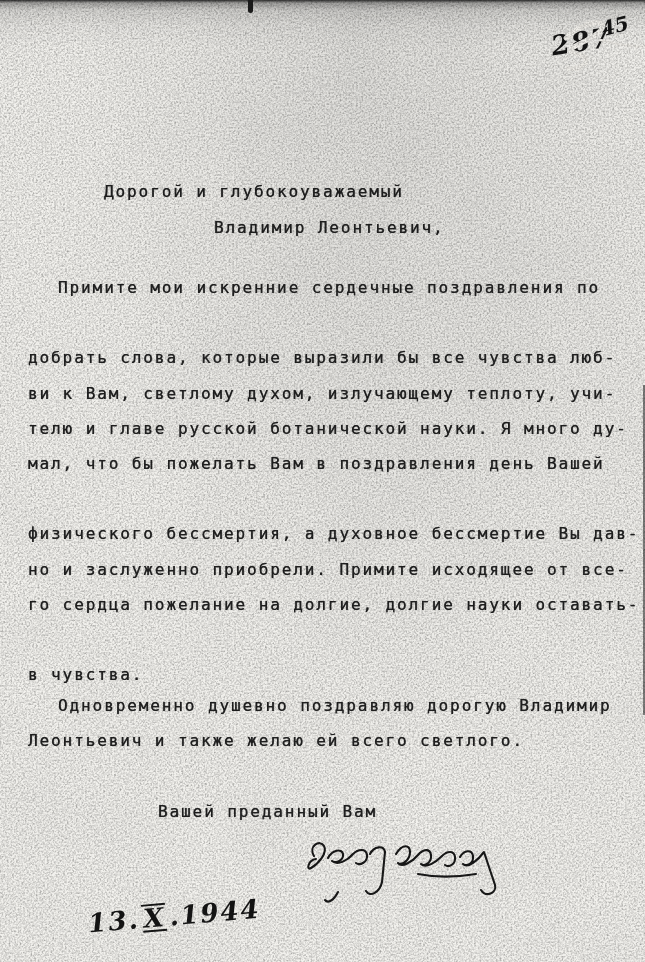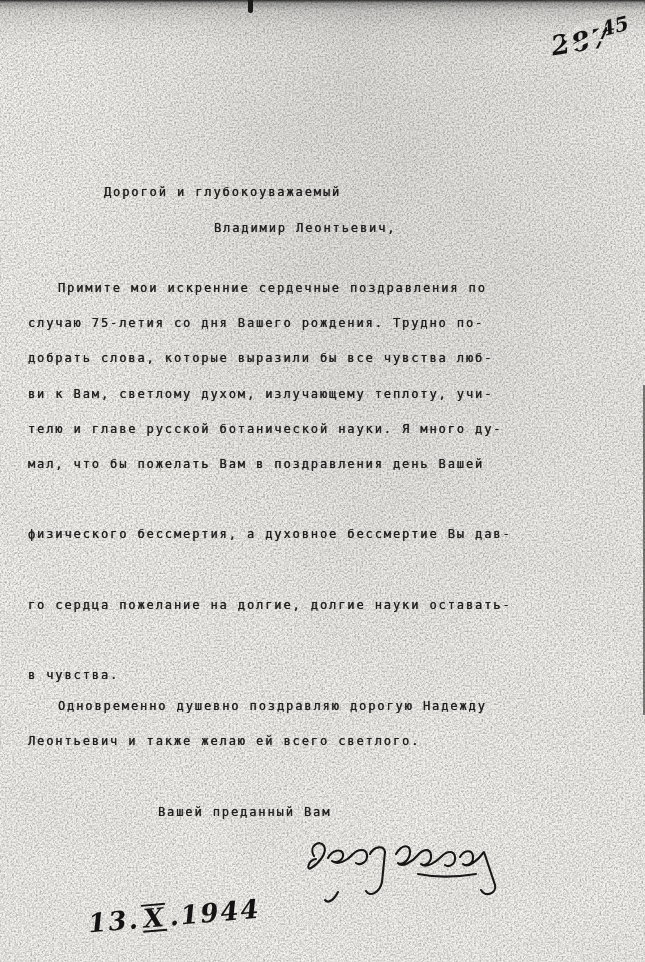--- a/index.html
+++ b/index.html
@@ -31,21 +31,21 @@
     position:absolute;inset:0;pointer-events:none;
     background:radial-gradient(ellipse at 55% 6%, rgba(110,110,110,0.12), rgba(110,110,110,0) 55%),
                radial-gradient(ellipse at 90% 30%, rgba(120,120,120,0.05), rgba(120,120,120,0) 50%);
   }
   .grain{position:absolute;inset:0;pointer-events:none;}
   
   .tline{
     position:absolute;
     white-space:pre;
     font-family:"DejaVu Sans Mono", monospace;
-    font-size:12px;line-height:20px;
+    font-size:16px;line-height:20px;
     letter-spacing:1.9px;
     color:#1f1f1f;
     text-shadow:0 0 0.7px rgba(25,25,25,0.75), 0.4px 0.4px 0 rgba(25,25,25,0.28);
   }
   
   .hand{
     position:absolute;
     font-family:"DejaVu Serif", serif;
     font-style:italic;font-weight:bold;
     color:#141414;
@@ -75,30 +75,30 @@
   <div class="hand archive-num2">45</div>
   <svg class="scratch" width="115" height="80" viewBox="0 0 115 80">
     <path d="M28,30 C46,12 74,10 62,23 C50,36 20,40 40,46 C58,51 42,64 30,60" fill="none" stroke="#f0eee9" stroke-width="5" stroke-linecap="round"></path>
     <path d="M62,32 C80,36 96,40 110,38" fill="none" stroke="#eceae5" stroke-width="2.5" stroke-linecap="round"></path>
   </svg>
 
   <div class="tline" style="left:104px;top:182px">Дорогой и глубокоуважаемый</div>
   <div class="tline" style="left:214px;top:218px">Владимир Леонтьевич,</div>
 
   <div class="tline" style="left:58px;top:278px">Примите мои искренние сердечные поздравления по</div>
-  <div class="tline" style="left:28px;top:313px">случаю 75-летия со дня Вашего рождения. Трудно по-</div>
   <div class="tline" style="left:28px;top:348px">добрать слова, которые выразили бы все чувства люб-</div>
   <div class="tline" style="left:28px;top:384px">ви к Вам, светлому духом, излучающему теплоту, учи-</div>
   <div class="tline" style="left:28px;top:419px">телю и главе русской ботанической науки. Я много ду-</div>
   <div class="tline" style="left:28px;top:454px">мал, что бы пожелать Вам в поздравления день Вашей</div>
   <div class="tline" style="left:28px;top:524px">физического бессмертия, а духовное бессмертие Вы дав-</div>
+  <div class="tline" style="left:28px;top:560px">но и заслуженно приобрели. Примите исходящее от все-</div>
   <div class="tline" style="left:28px;top:595px">го сердца пожелание на долгие, долгие науки оставать-</div>
   <div class="tline" style="left:28px;top:665px">в чувства.</div>
 
-  <div class="tline" style="left:58px;top:696px">Одновременно душевно поздравляю дорогую Надежду</div>
+  <div class="tline" style="left:58px;top:696px">Одновременно душевно поздравляю дорогую Владимир</div>
   <div class="tline" style="left:28px;top:731px">Леонтьевич и также желаю ей всего светлого.</div>
 
   <div class="tline" style="left:158px;top:802px">Вашей преданный Вам</div>
 
   <svg class="sig" width="210" height="78" viewBox="0 0 210 78">
     <g fill="none" stroke="#161616" stroke-width="2.1" stroke-linecap="round" stroke-linejoin="round">
       <path d="M16,26 C10,16 22,9 26,16 C30,23 20,34 13,38 C8,41 10,30 18,29"></path>
       <path d="M30,28 C34,20 44,18 45,24 C46,30 38,34 34,31 C40,36 50,30 55,24 C60,19 68,18 69,25 C70,32 62,36 58,33"></path>
       <path d="M72,24 C76,16 86,15 87,22 L84,52 C82,62 72,68 68,61"></path>
       <path d="M98,24 C104,14 112,14 112,22 C112,30 104,36 100,33 C104,38 114,32 120,25 C125,19 132,18 133,25 C134,32 127,37 123,34 C128,39 138,32 144,26 C149,21 156,20 157,27 C158,34 151,38 147,35"></path>

